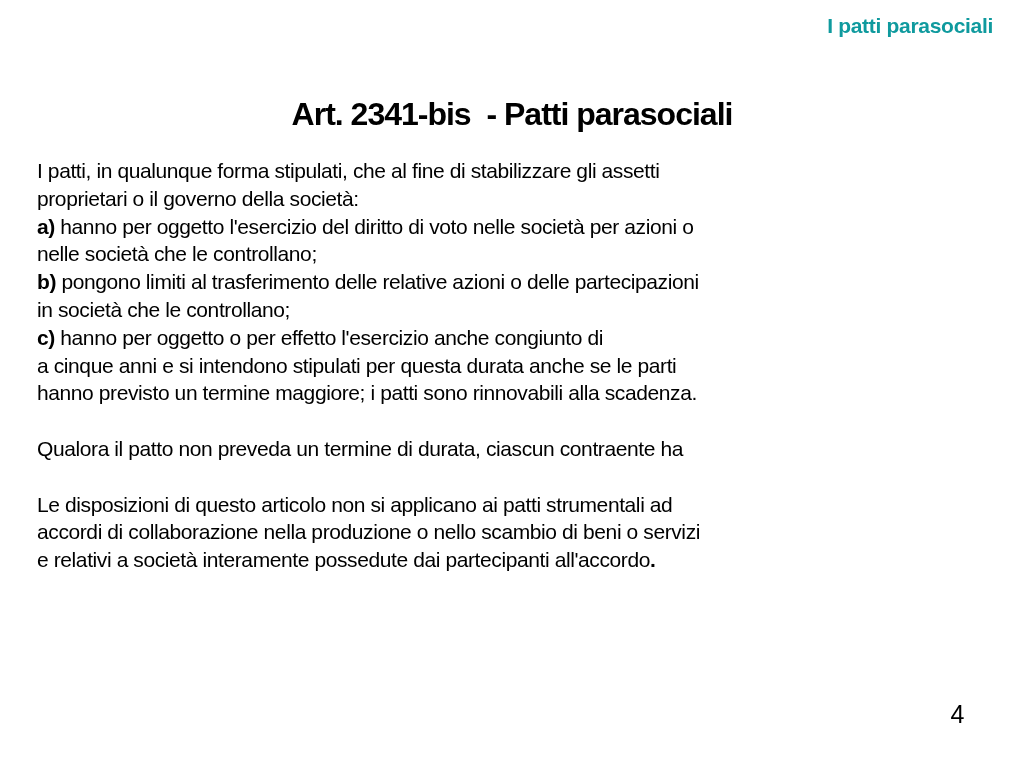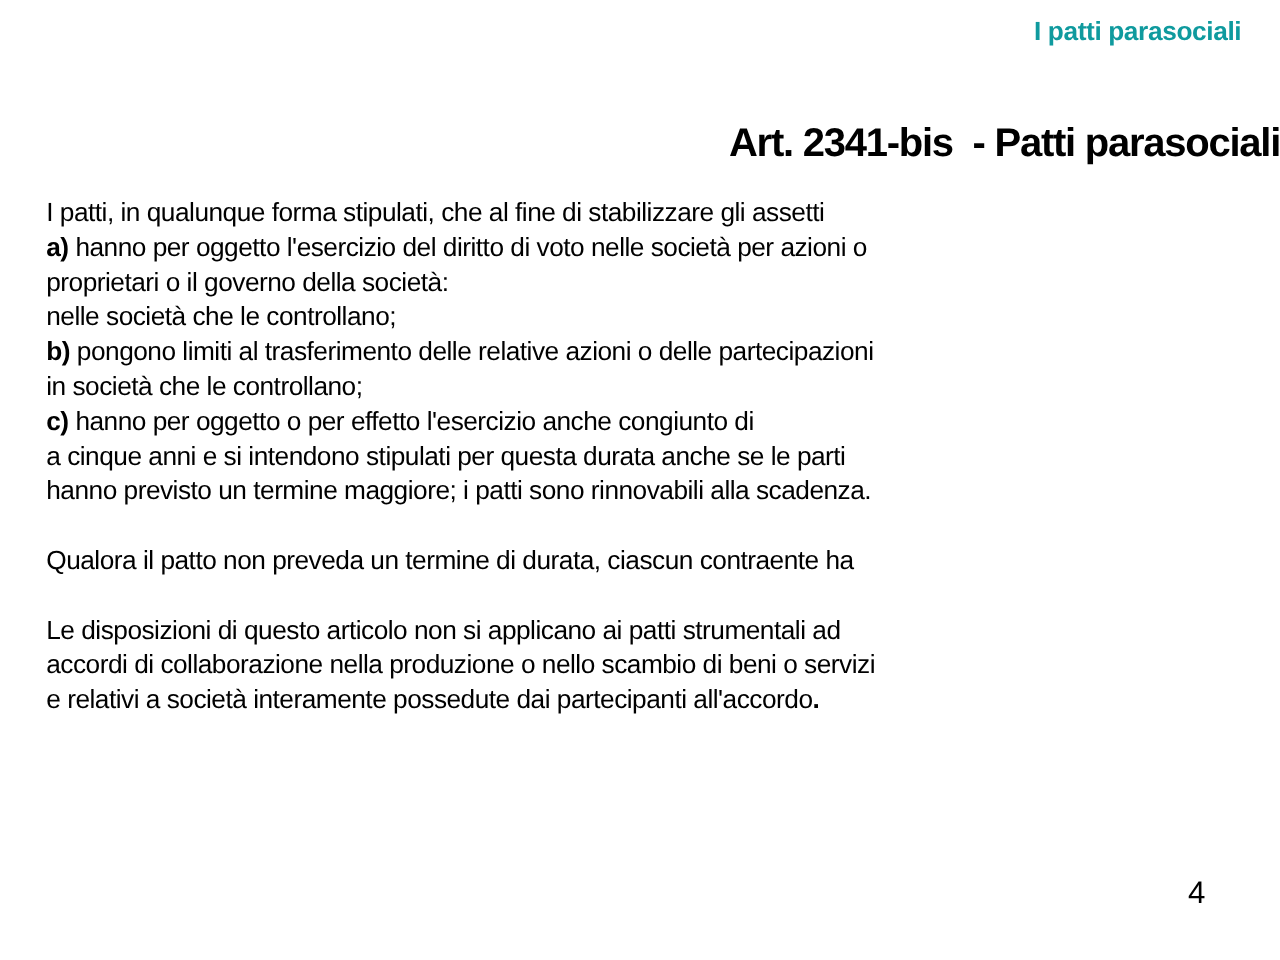--- a/index.html
+++ b/index.html
@@ -23,21 +23,21 @@
     font-size: 21px;
     font-weight: bold;
     letter-spacing: -0.3px;
   }
   .title {
     position: absolute;
     top: 96px;
     left: 0;
     right: 0;
     margin: 0;
-    text-align: right;
+    text-align: center;
     font-size: 32px;
     font-weight: bold;
     letter-spacing: -1px;
     white-space: pre;
   }
   .body-text {
     position: absolute;
     top: 157px;
     left: 37px;
     right: 20px;
@@ -69,22 +69,22 @@
 <body>
 
 <div class="slide" style="background: rgb(255, 255, 255); color: rgb(0, 0, 0);">
   <div class="header" style="color: rgb(15, 154, 158);">I patti parasociali</div>
 
   <h1 class="title">Art. 2341-bis  - Patti parasociali</h1>
 
   <div class="body-text">
       <div class="paragraph">
         <div class="line"><span>I patti, in qualunque forma stipulati, che al fine di stabilizzare gli assetti</span></div>
+        <div class="line"><span>proprietari o il governo della società:</span></div>
         <div class="line"><span class="bold">a)</span><span> hanno per oggetto l'esercizio del diritto di voto nelle società per azioni o</span></div>
-        <div class="line"><span>proprietari o il governo della società:</span></div>
         <div class="line"><span>nelle società che le controllano;</span></div>
         <div class="line"><span class="bold">b)</span><span> pongono limiti al trasferimento delle relative azioni o delle partecipazioni</span></div>
         <div class="line"><span>in società che le controllano;</span></div>
         <div class="line"><span class="bold">c)</span><span> hanno per oggetto o per effetto l'esercizio anche congiunto di</span></div>
         <div class="line"><span>a cinque anni e si intendono stipulati per questa durata anche se le parti</span></div>
         <div class="line"><span>hanno previsto un termine maggiore; i patti sono rinnovabili alla scadenza.</span></div>
       </div>
       <div class="paragraph">
         <div class="line"><span>Qualora il patto non preveda un termine di durata, ciascun contraente ha</span></div>
       </div>

